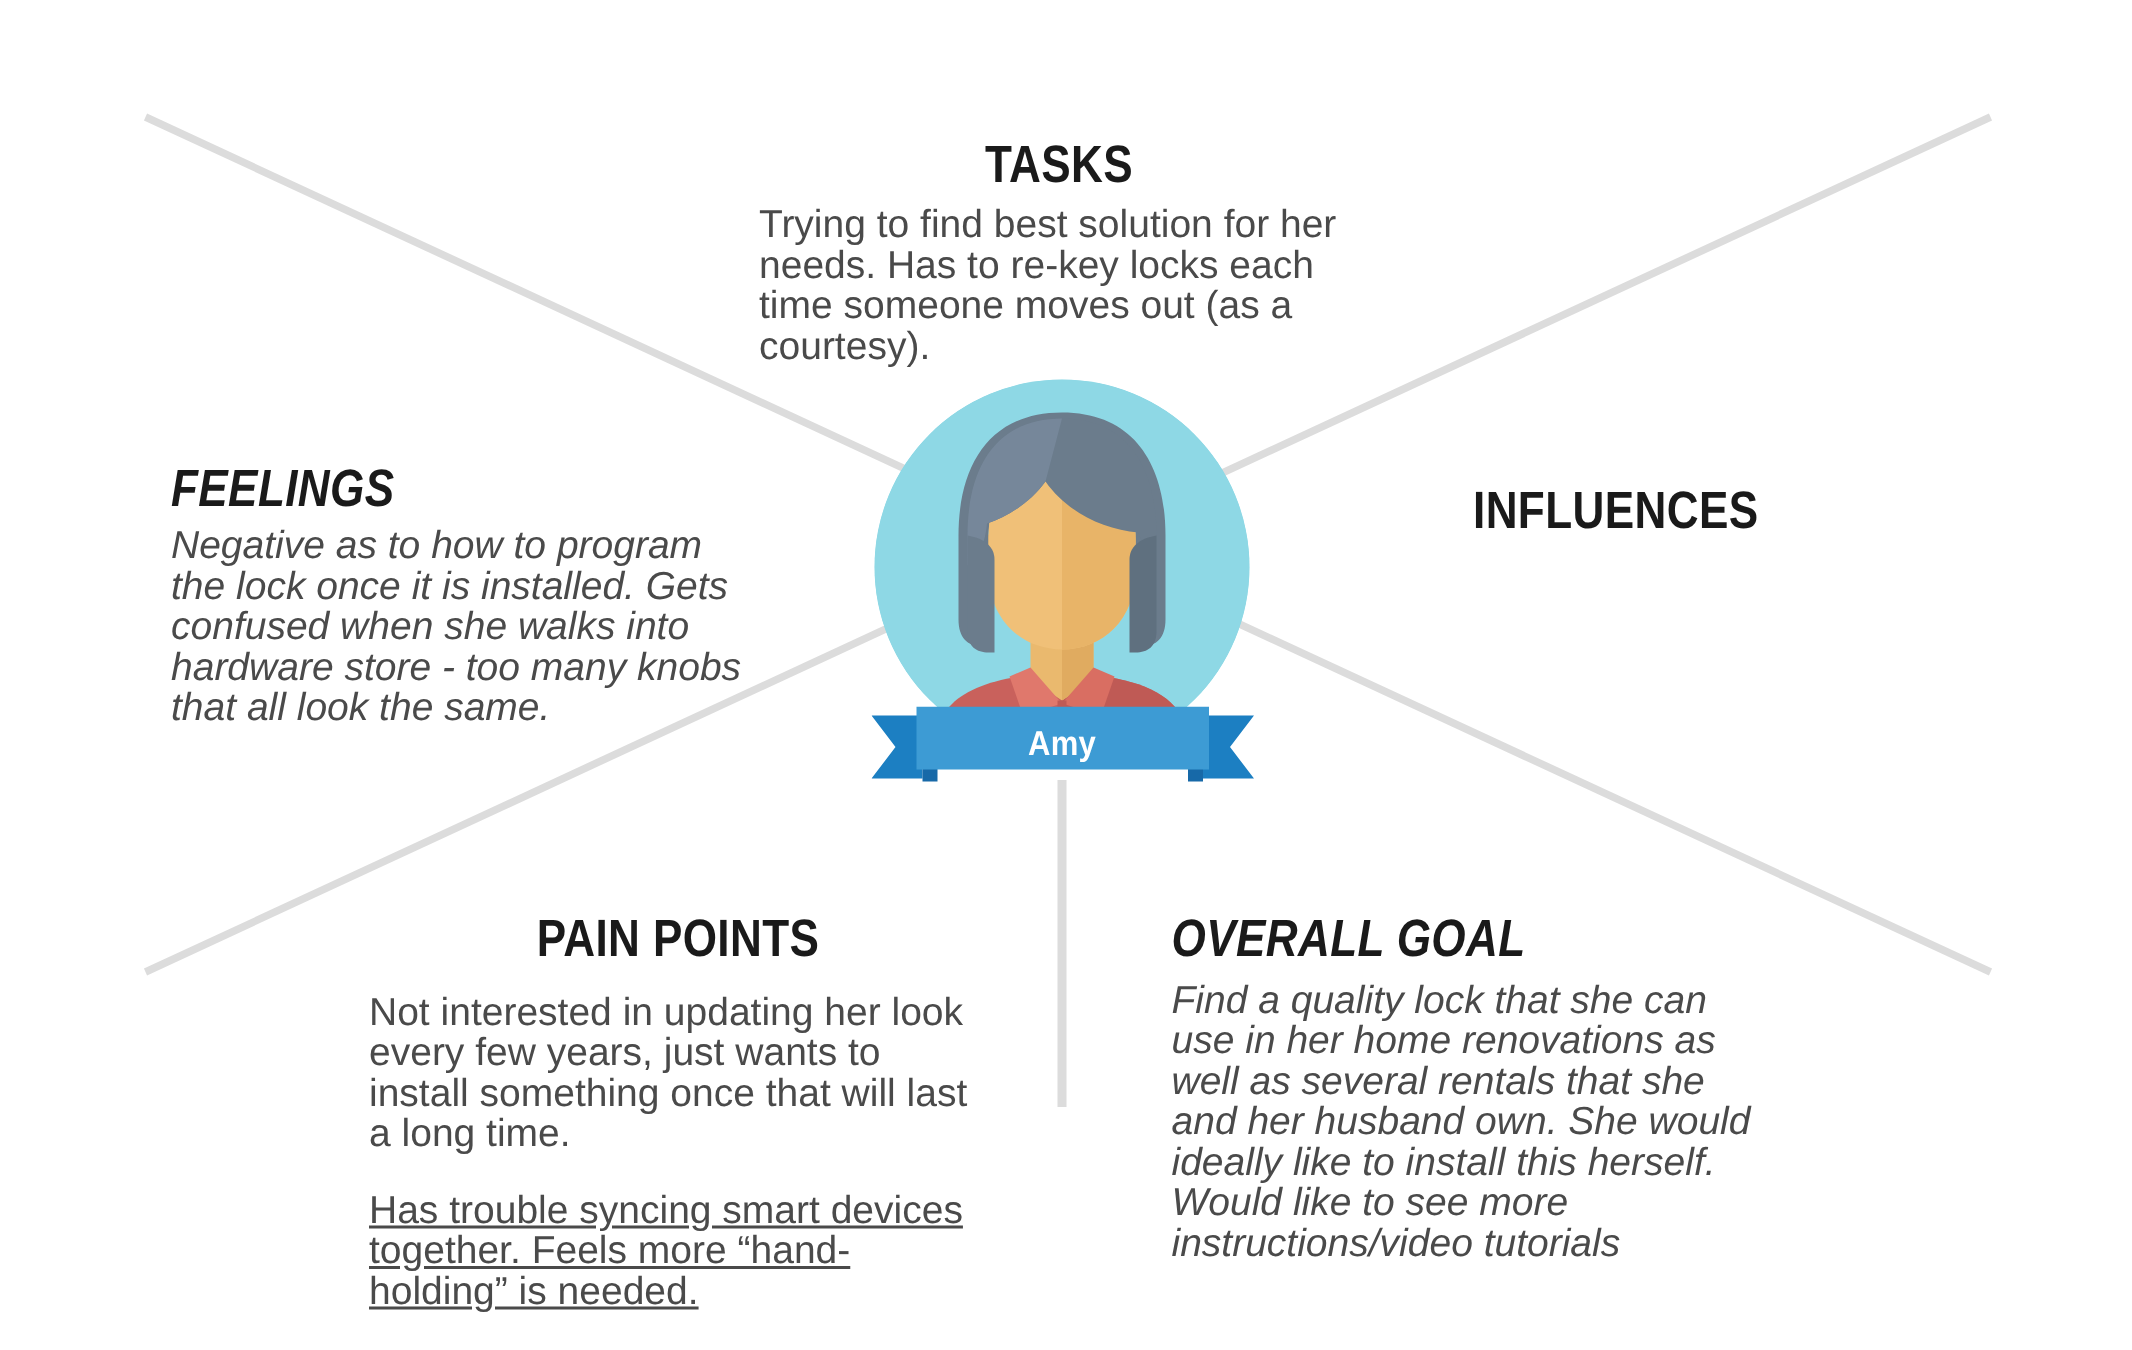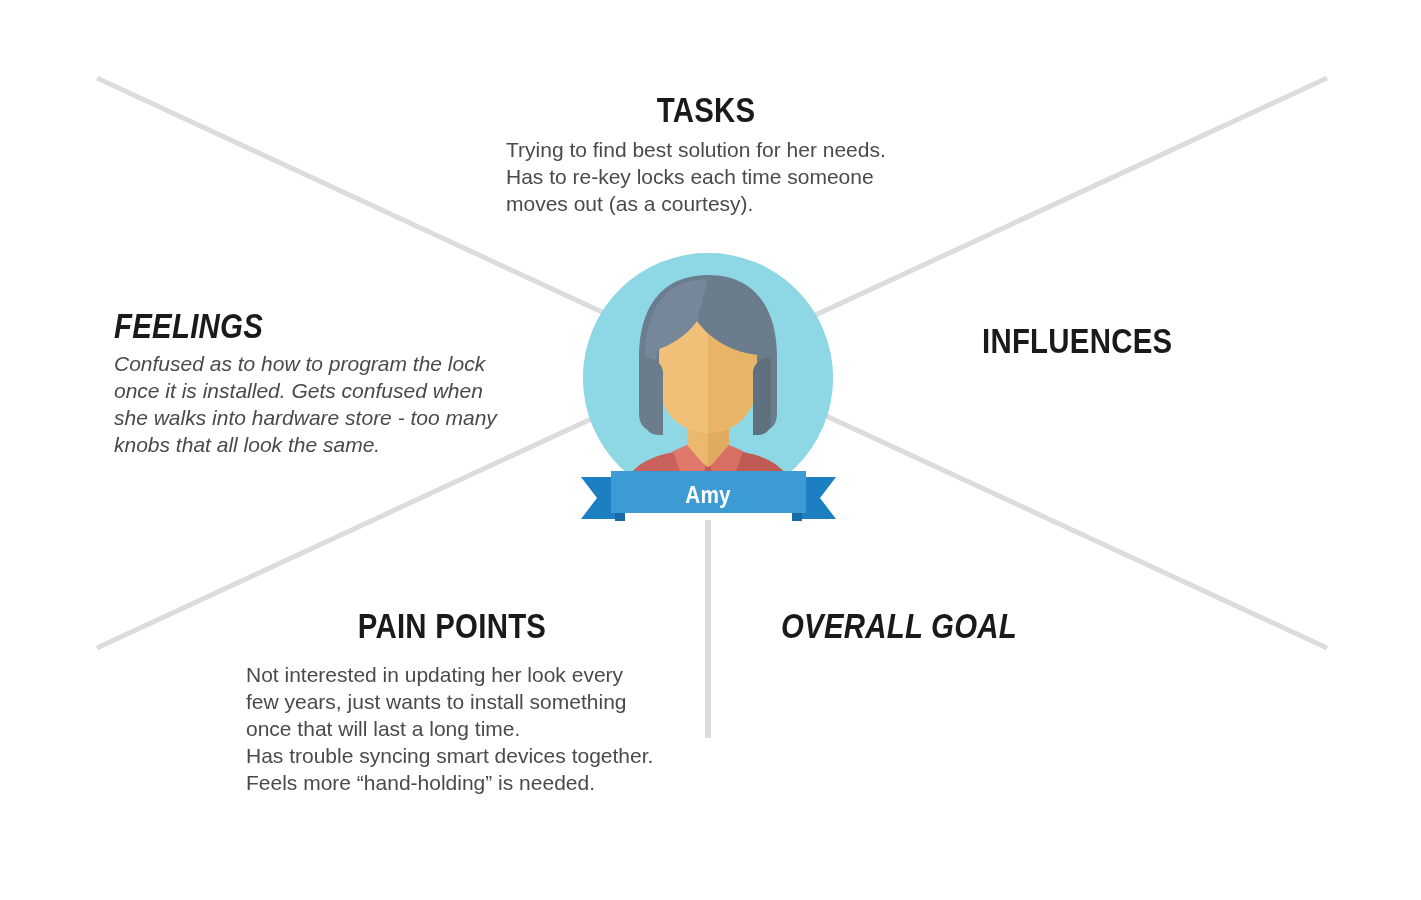--- a/index.html
+++ b/index.html
@@ -94,25 +94,27 @@
     transform-origin: left center;
     white-space: nowrap;
   }
   .block.center h2 {
     transform-origin: center center;
     text-align: center;
   }
   .block p {
     margin: 0;
     font-family: "Liberation Sans", sans-serif;
-    font-size: 21px;
+    font-size: 26px;
     line-height: 27px;
     color: #4a4a4a;
   }
   .block p + p {
+    margin-top: 24px;
+    text-decoration: underline;
   }
 
   #block-tasks {
     left: 506px;
     top: 92px;
     width: 400px;
   }
   #block-tasks h2 { margin-bottom: 9px; }
 
   #block-feelings {
@@ -218,30 +220,31 @@
     <div class="ribbon-label">Amy</div>
   </div>
 
   <div class="block center" id="block-tasks">
     <h2>TASKS</h2>
     <p>Trying to find best solution for her needs. Has to re-key locks each time someone moves out (as a courtesy).</p>
   </div>
 
   <div class="block" id="block-feelings">
     <h2>FEELINGS</h2>
-    <p>Confused as to how to program the lock once it is installed. Gets confused when she walks into hardware store - too many knobs that all look the same.</p>
+    <p>Negative as to how to program the lock once it is installed. Gets confused when she walks into hardware store - too many knobs that all look the same.</p>
   </div>
 
   <div class="block" id="block-influences">
     <h2>INFLUENCES</h2>
   </div>
 
   <div class="block" id="block-pain-points">
     <h2>PAIN POINTS</h2>
     <p>Not interested in updating her look every few years, just wants to install something once that will last a long time.</p>
     <p>Has trouble syncing smart devices together. Feels more “hand-holding” is needed.</p>
   </div>
 
   <div class="block" id="block-overall-goal">
     <h2>OVERALL GOAL</h2>
+    <p>Find a quality lock that she can use in her home renovations as well as several rentals that she and her husband own. She would ideally like to install this herself. Would like to see more instructions/video tutorials</p>
   </div>
 
 </div>
 
 </body></html>

